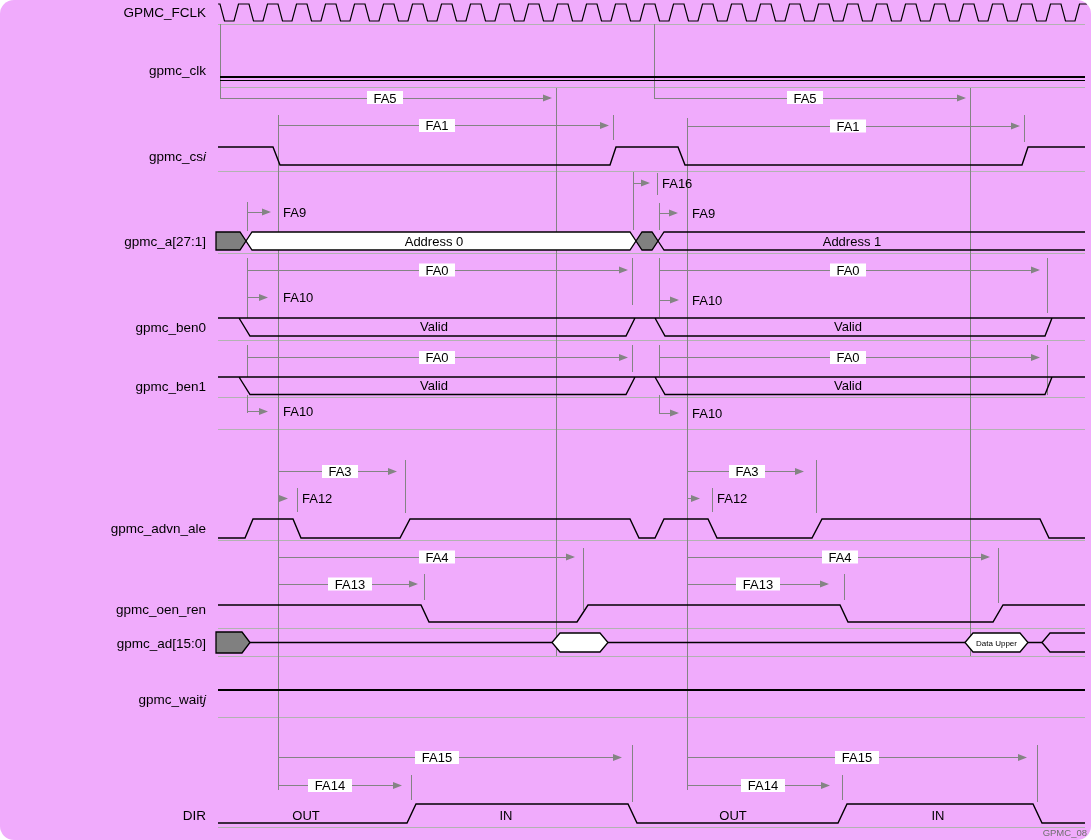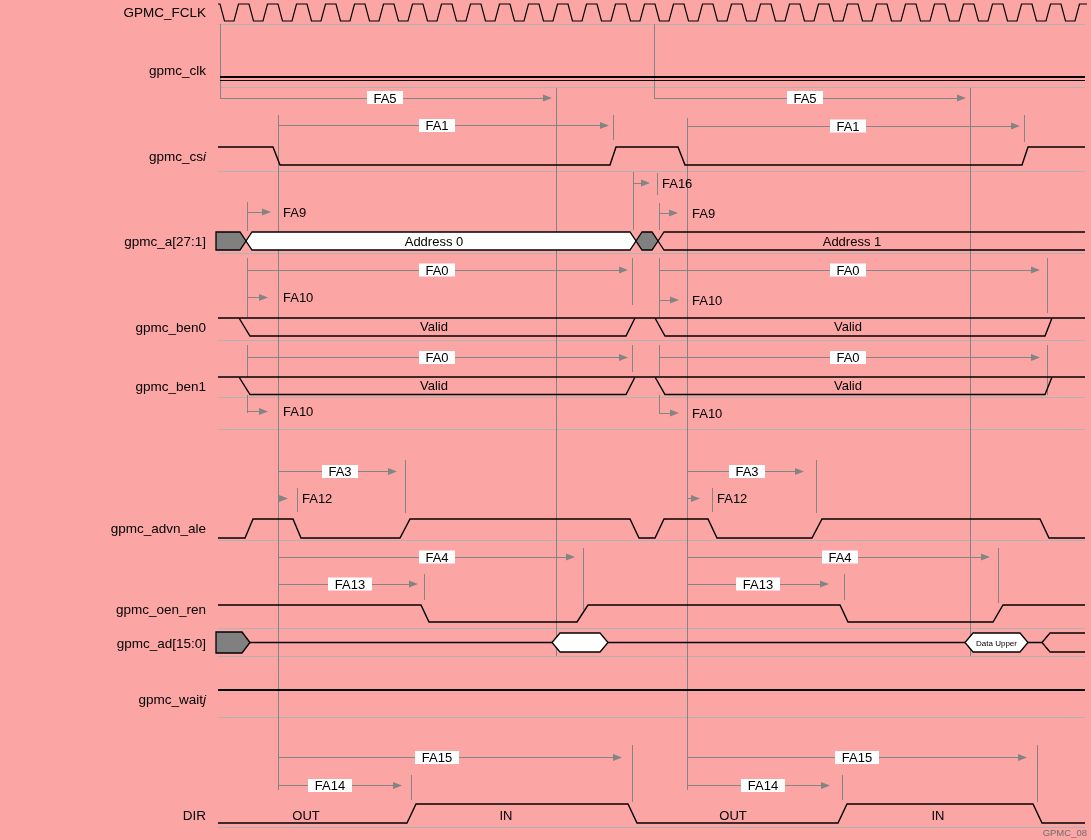--- a/index.html
+++ b/index.html
@@ -1,17 +1,17 @@
 <!DOCTYPE html>
 <html><head>
 <meta charset="utf-8">
 <style>
   html,body{margin:0;padding:0;background:#ffffff;}
-  .stage{position:relative;width:1091px;height:840px;background:#fca5a5;overflow:hidden;
-         font-family:"Liberation Sans", sans-serif;}
+  .stage{position:relative;width:1091px;height:840px;background:#f0abfc;overflow:hidden;
+         font-family:"Liberation Sans", sans-serif;border-radius:14px;}
   svg{display:block;}
   text{font-family:"Liberation Sans", sans-serif;fill:#000;}
   .sig-label{font-size:13.5px;}
   .dim-label{font-size:13px;fill:#000;}
   .bus-label{font-size:13px;}
   .tiny-label{font-size:8px;}
   .footer-label{font-size:9.5px;fill:#6e6e6e;}
 </style>
 </head>
 <body>

